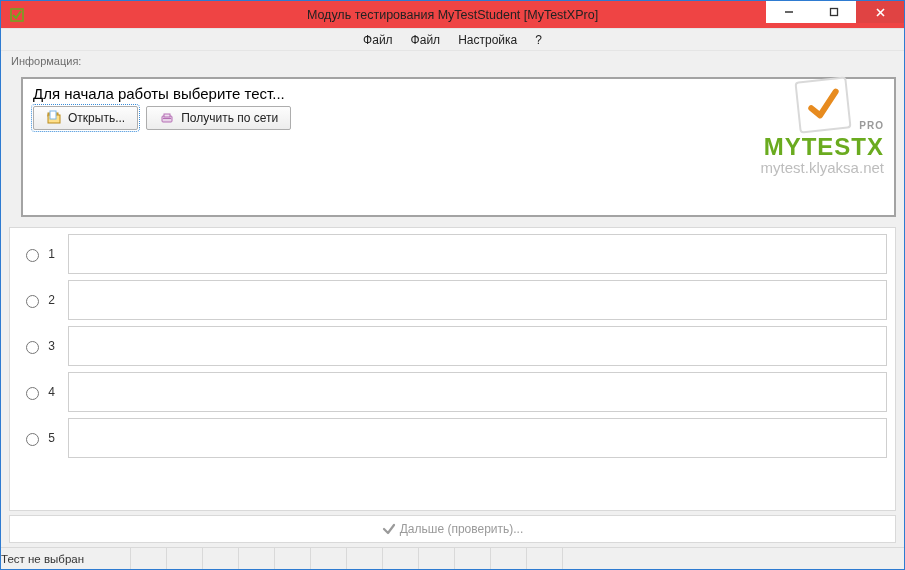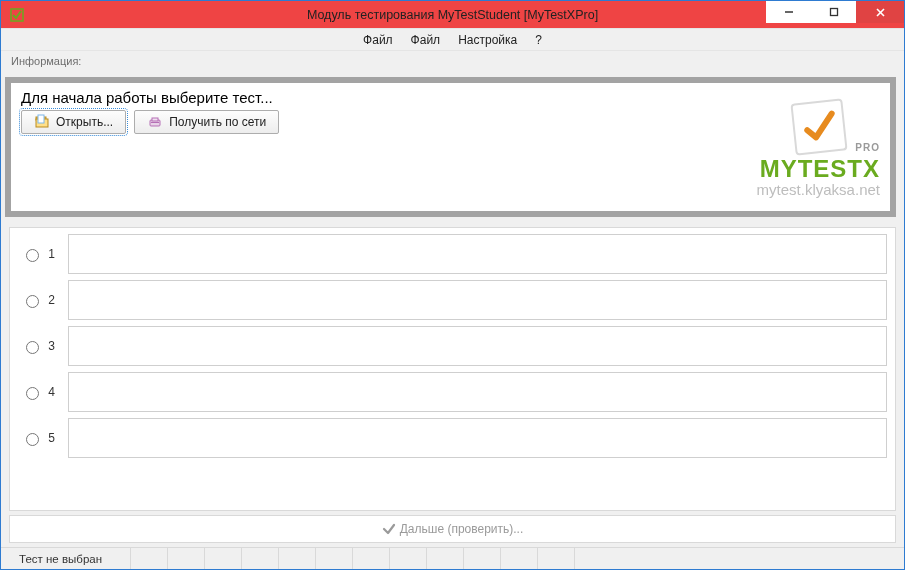--- a/index.html
+++ b/index.html
@@ -75,23 +75,23 @@
     padding: 2px 8px;
     cursor: default;
     color: #222;
   }
   .group-label {
     color: #6d6d6d;
     font-size: 11px;
     padding: 4px 8px 10px 10px;
   }
   .info-panel {
-    margin: 0 8px 6px 4px;
-    background: #fff;
-    border: 6px solid #a3a3a3;
+    margin: 0 8px 6px 20px;
+    background: #fff;
+    border: 2px solid #a3a3a3;
     height: 140px;
     position: relative;
     padding: 6px 10px;
   }
   .info-prompt {
     font-size: 15px;
     color: #000;
     margin-bottom: 4px;
   }
   .open-buttons { display: flex; gap: 8px; margin-top: 2px; }
@@ -105,21 +105,21 @@
     border-radius: 2px;
     font-size: 12px;
     color: #222;
     cursor: default;
   }
   .btn.focus-ring { outline: 1px dotted #3b8dd9; outline-offset: 1px; }
   .btn .ico { width:16px; height:16px; display:inline-flex; align-items:center; justify-content:center; }
   .logo-area {
     position: absolute;
     right: 10px;
-    top: 18px;
+    top: 0;
     text-align: right;
   }
   .logo-mark {
     width: 52px; height: 52px;
     background: #fff;
     border: 2px solid #d9d9d9;
     border-radius: 4px;
     display: inline-flex; align-items: center; justify-content: center;
     transform: rotate(-6deg);
     margin-right: 6px;
@@ -193,21 +193,21 @@
   .statusbar {
     height: 22px;
     background: #f0f0f0;
     border-top: 1px solid #d9d9d9;
     display: flex;
     align-items: center;
     font-size: 11.5px;
     color: #333;
   }
   .status-cell {
-    padding: 0 18px;
+    padding: 0 0;
     height: 100%;
     display: flex;
     align-items: center;
     border-right: 1px solid #d9d9d9;
   }
   .status-cell.small { width: 36px; }
   .status-cell.first { min-width: 130px; }
 </style>
 </head>
 <body>

